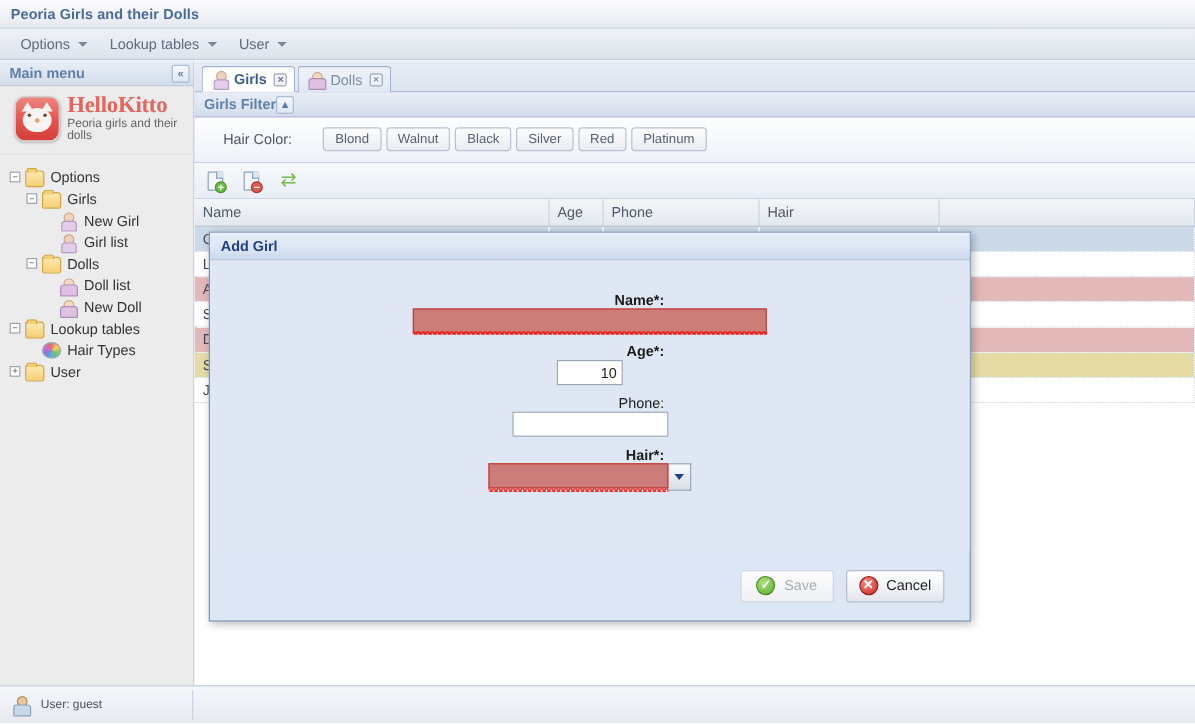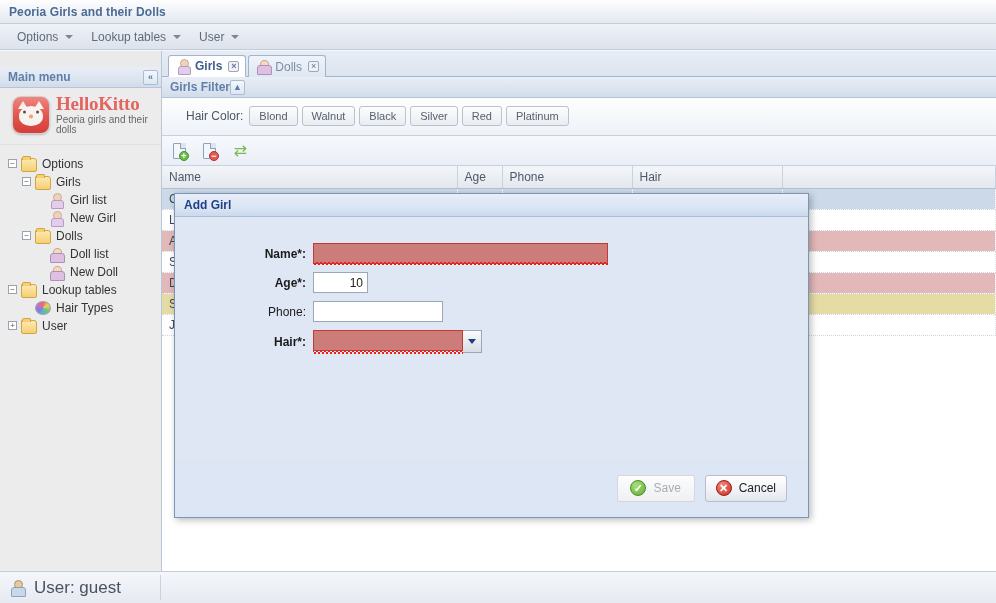--- a/index.html
+++ b/index.html
@@ -77,21 +77,20 @@
   }
   .panel-header {
     height: 21px;
     background: linear-gradient(to bottom, #e9eef6 0%, #dde5f0 55%, #d2dcea 100%);
     border-bottom: 1px solid #b5c4d8;
     display: flex; align-items: center;
     padding: 0 3px 0 8px;
     color: #5f7fa8;
     font-weight: bold;
     font-size: 12px;
-    margin-top: 16px;
   }
   .panel-header .ph-title { flex: 1; }
   .tool-btn {
     width: 15px; height: 15px;
     border: 1px solid #a8bcd4;
     border-radius: 2px;
     background: linear-gradient(to bottom, #f4f8fc, #dde7f3);
     display: flex; align-items: center; justify-content: center;
     color: #5a7ca8;
     font-size: 9px;
@@ -267,21 +266,21 @@
     padding: 0 4px 0 8px;
     color: #5f7fa8; font-weight: bold; font-size: 12px;
   }
   .filter-body {
     background: linear-gradient(to bottom, #fdfefe, #eef2f8);
     border-bottom: 1px solid #c6d2e1;
     padding: 8px 0 9px 0;
     display: flex; align-items: center;
   }
   .filter-label {
-    font-size: 12px; color: #4b5563; margin-left: 24px; margin-right: 6px;
+    font-size: 12px; color: #4b5563; margin-left: 24px; margin-right: 26px;
   }
   .chipbtn {
     height: 20px;
     padding: 0 9px;
     display: inline-flex; align-items: center;
     border: 1px solid #b9c2cd;
     border-radius: 3px;
     background: linear-gradient(to bottom, #fdfdfd, #e9ecf1);
     color: #55606e;
     font-size: 11px;
@@ -371,21 +370,21 @@
     display: flex; align-items: center;
     padding-left: 9px;
     color: #1f3f86; font-weight: bold; font-size: 12px;
   }
   .dialog-body {
     flex: 1;
     background: #dfe7f5;
     padding: 26px 0 0 0;
     position: relative;
   }
-  .formrow { display: flex; align-items: center; margin-bottom: 8px; }
+  .formrow { display: flex; align-items: center; margin-bottom: 8px; flex-direction: column; }
   .formrow .flabel {
     width: 138px; text-align: right; padding-right: 7px;
     font-size: 12px; color: #1b1b1b;
   }
   .formrow .flabel.req { font-weight: bold; }
   .inp {
     height: 21px;
     border: 1px solid #9aa7b8;
     background: #ffffff;
     font-family: "Liberation Sans", sans-serif;
@@ -464,21 +463,21 @@
     width: 15px; height: 15px; margin-right: 9px; position: relative; flex:none;
   }
   .statusbar .uico:before {
     content:""; position:absolute; left:4px; top:0; width:7px;height:7px;border-radius:50%;
     background:#e9c89f; border:1px solid #b08e62;
   }
   .statusbar .uico:after {
     content:""; position:absolute; left:1px; top:7px; width:13px;height:8px;
     background:#c9d8e8; border:1px solid #8ba2bb; border-radius:3px 3px 1px 1px;
   }
-  .statusbar .stext { font-size: 17px; color: #4a5260; }
+  .statusbar .stext { font-size: 10px; color: #4a5260; }
   .sep-v {
     position:absolute; left:160px; top:3px; bottom:3px; width:1px; background:#c8d2e0;
   }
 </style>
 </head>
 <body>
 
 <div id="app">
 
   <div class="titlebar">
@@ -530,26 +529,26 @@
             <span class="lbl">Options</span>
           </div>
           <div class="tnode indent1">
             <span class="expander">−</span>
             <span class="ico ico-folder"></span>
             <span class="lbl">Girls</span>
           </div>
           <div class="tnode indent2">
             <span class="expander none"></span>
             <span class="ico ico-girl"></span>
-            <span class="lbl">Girl list</span>
+            <span class="lbl">New Girl</span>
           </div>
           <div class="tnode indent2">
             <span class="expander none"></span>
             <span class="ico ico-girl"></span>
-            <span class="lbl">New Girl</span>
+            <span class="lbl">Girl list</span>
           </div>
           <div class="tnode indent1">
             <span class="expander">−</span>
             <span class="ico ico-folder"></span>
             <span class="lbl">Dolls</span>
           </div>
           <div class="tnode indent2">
             <span class="expander none"></span>
             <span class="ico ico-doll"></span>
             <span class="lbl">Doll list</span>

